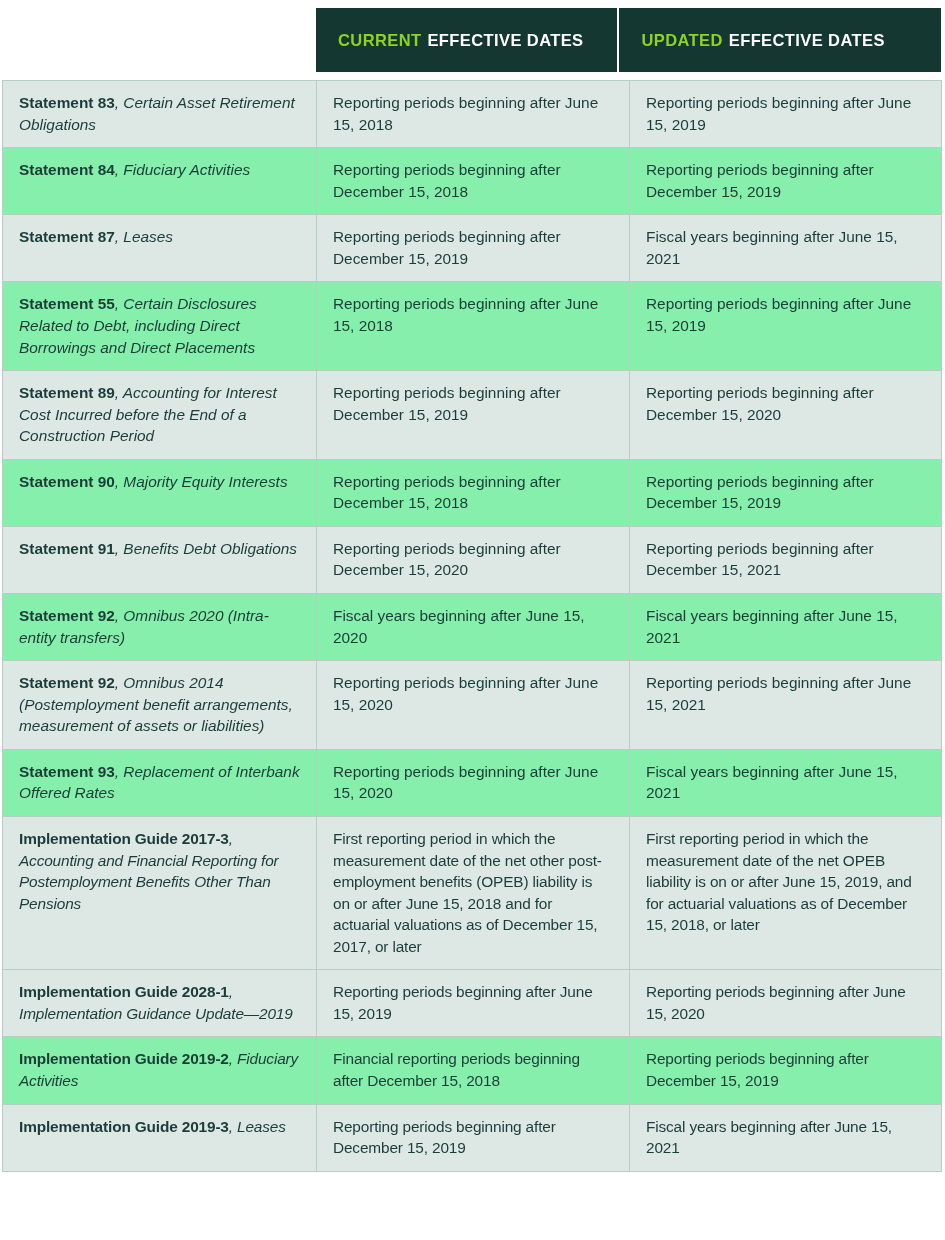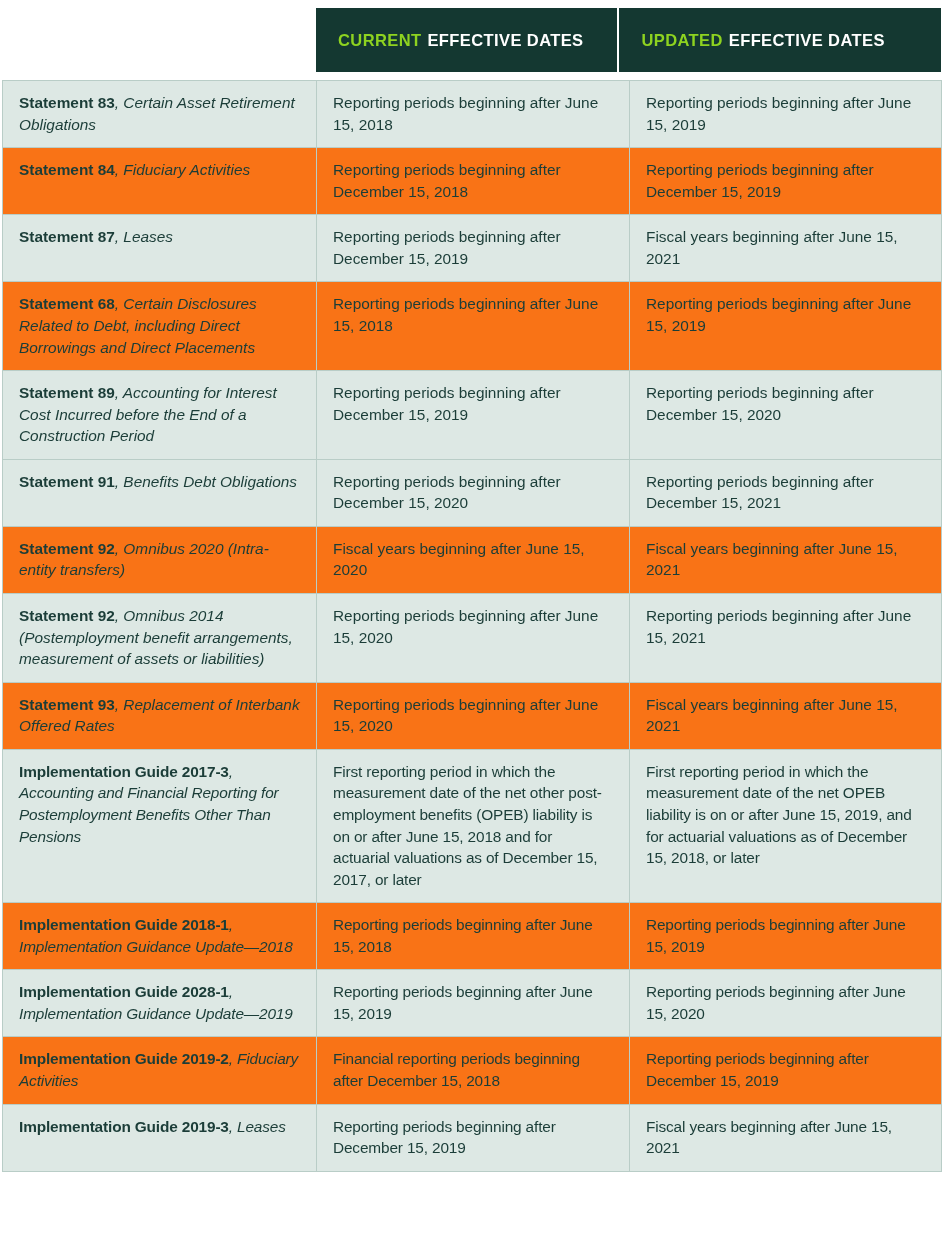--- a/index.html
+++ b/index.html
@@ -66,21 +66,21 @@
     padding: 11px 16px 12px 16px;
     font-size: 15.4px;
     line-height: 1.40;
     color: #1b3d38;
   }
   col.c1 { width: 314px; }
   col.c2 { width: 313px; }
   col.c3 { width: 312px; }
 
   tr.shade td { background: #dde8e4; }
-  tr.plain td { background: #f97316; }
+  tr.plain td { background: #86efac; }
 
   .stmt-title { display: block; }
   .stmt-title b { font-weight: bold; }
   .stmt-title i { font-style: italic; }
 
   
   tr.tight td { letter-spacing: -0.15px; }
 </style>
 </head>
 <body>
@@ -121,32 +121,39 @@
         </tr>
         <tr class="shade">
           <td>
             <span class="stmt-title"><b>Statement 87</b><i>, Leases</i></span>
           </td>
           <td>Reporting periods beginning after December 15, 2019</td>
           <td>Fiscal years beginning after June 15, 2021</td>
         </tr>
         <tr class="plain">
           <td>
-            <span class="stmt-title"><b>Statement 68</b><i>, Certain Disclosures Related to Debt, including Direct Borrowings and Direct Placements</i></span>
+            <span class="stmt-title"><b>Statement 55</b><i>, Certain Disclosures Related to Debt, including Direct Borrowings and Direct Placements</i></span>
           </td>
           <td>Reporting periods beginning after June 15, 2018</td>
           <td>Reporting periods beginning after June 15, 2019</td>
         </tr>
         <tr class="shade">
           <td>
             <span class="stmt-title"><b>Statement 89</b><i>, Accounting for Interest Cost Incurred before the End of a Construction Period</i></span>
           </td>
           <td>Reporting periods beginning after December 15, 2019</td>
           <td>Reporting periods beginning after December 15, 2020</td>
         </tr>
+        <tr class="plain">
+          <td>
+            <span class="stmt-title"><b>Statement 90</b><i>, Majority Equity Interests</i></span>
+          </td>
+          <td>Reporting periods beginning after December 15, 2018</td>
+          <td>Reporting periods beginning after December 15, 2019</td>
+        </tr>
         <tr class="shade">
           <td>
             <span class="stmt-title"><b>Statement 91</b><i>, Benefits Debt Obligations</i></span>
           </td>
           <td>Reporting periods beginning after December 15, 2020</td>
           <td>Reporting periods beginning after December 15, 2021</td>
         </tr>
         <tr class="plain">
           <td>
             <span class="stmt-title"><b>Statement 92</b><i>, Omnibus 2020 (Intra-entity transfers)</i></span>
@@ -168,27 +175,20 @@
           <td>Reporting periods beginning after June 15, 2020</td>
           <td>Fiscal years beginning after June 15, 2021</td>
         </tr>
         <tr class="shade tight">
           <td>
             <span class="stmt-title"><b>Implementation Guide 2017-3</b><i>, Accounting and Financial Reporting for Postemployment Benefits Other Than Pensions</i></span>
           </td>
           <td>First reporting period in which the measurement date of the net other post-employment benefits (OPEB) liability is on or after June 15, 2018 and for actuarial valuations as of December 15, 2017, or later</td>
           <td>First reporting period in which the measurement date of the net OPEB liability is on or after June 15, 2019, and for actuarial valuations as of December 15, 2018, or later</td>
         </tr>
-        <tr class="plain tight">
-          <td>
-            <span class="stmt-title"><b>Implementation Guide 2018-1</b><i>, Implementation Guidance Update—2018</i></span>
-          </td>
-          <td>Reporting periods beginning after June 15, 2018</td>
-          <td>Reporting periods beginning after June 15, 2019</td>
-        </tr>
         <tr class="shade tight">
           <td>
             <span class="stmt-title"><b>Implementation Guide 2028-1</b><i>, Implementation Guidance Update—2019</i></span>
           </td>
           <td>Reporting periods beginning after June 15, 2019</td>
           <td>Reporting periods beginning after June 15, 2020</td>
         </tr>
         <tr class="plain tight">
           <td>
             <span class="stmt-title"><b>Implementation Guide 2019-2</b><i>, Fiduciary Activities</i></span>

